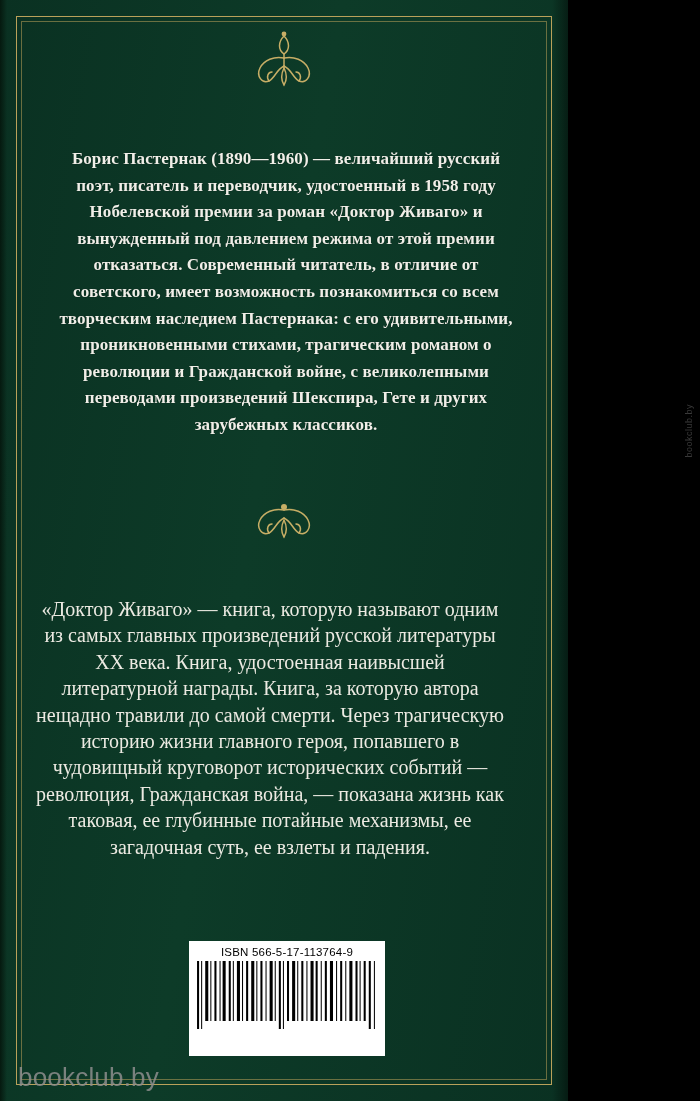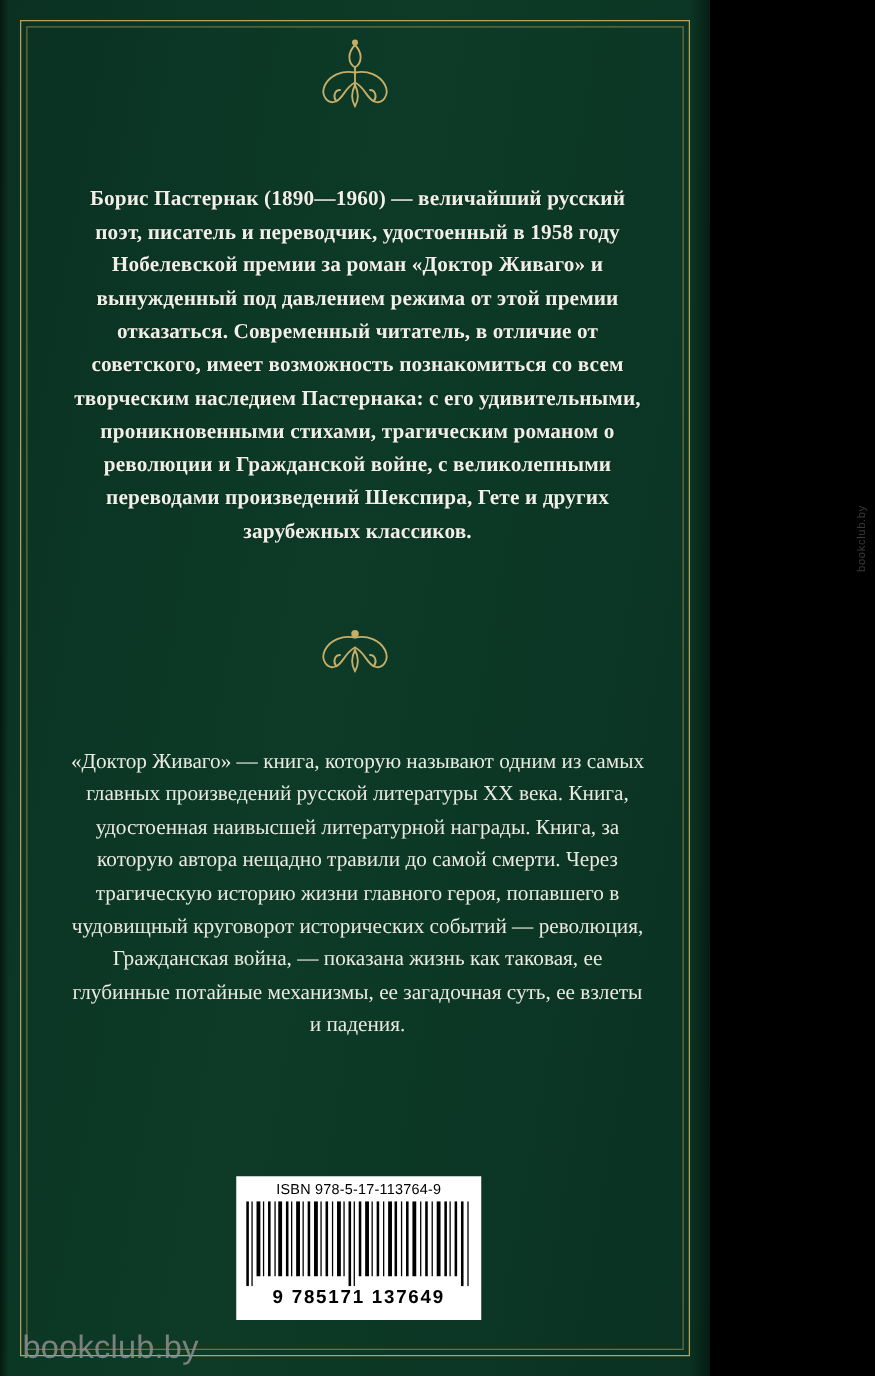--- a/index.html
+++ b/index.html
@@ -85,24 +85,24 @@
     left: 52px;
     width: 468px;
     top: 146px;
     font-size: 17px;
     line-height: 26.6px;
     font-weight: bold;
     letter-spacing: 0.1px;
     text-shadow: 0 0 1px rgba(0,0,0,0.6);
   }
   #blurb-book {
-    left: 52px;
+    left: 36px;
     width: 468px;
     top: 596px;
-    font-size: 17px;
+    font-size: 20px;
     line-height: 26.4px;
     font-weight: normal;
     color: #eceae2;
   }
 
   
   #barcode-block {
     position: absolute;
     left: 189px;
     top: 941px;
@@ -195,21 +195,21 @@
         <path d="M61 35 C64 31, 62 26, 58 26"></path>
         <path d="M46 22 C43 28, 43 34, 46 39 C49 34, 49 28, 46 22 Z"></path>
       </g>
       <circle cx="46" cy="9" r="3" fill="#c7ae66"></circle>
     </svg>
   </div>
 
   <div class="blurb" id="blurb-book">«Доктор Живаго» — книга, которую называют одним из самых главных произведений русской литературы XX века. Книга, удостоенная наивысшей литературной награды. Книга, за которую автора нещадно травили до самой смерти. Через трагическую историю жизни главного героя, попавшего в чудовищный круговорот исторических событий — революция, Гражданская война, — показана жизнь как таковая, ее глубинные потайные механизмы, ее загадочная суть, ее взлеты и падения.</div>
 
   <div id="barcode-block">
-    <div id="isbn-text">ISBN 978-5-17-113764-9</div>
+    <div id="isbn-text">ISBN 566-5-17-113764-9</div>
     <svg id="barcode-bars" viewBox="0 0 180 68" preserveAspectRatio="none">
       <g fill="#000">
         <rect x="2" y="0" width="2" height="68"></rect>
         <rect x="6" y="0" width="1" height="68"></rect>
         <rect x="10" y="0" width="3" height="60"></rect>
         <rect x="15" y="0" width="1" height="60"></rect>
         <rect x="19" y="0" width="2" height="60"></rect>
         <rect x="24" y="0" width="1" height="60"></rect>
         <rect x="27" y="0" width="3" height="60"></rect>
         <rect x="33" y="0" width="2" height="60"></rect>
@@ -239,19 +239,18 @@
         <rect x="142" y="0" width="2" height="60"></rect>
         <rect x="147" y="0" width="1" height="60"></rect>
         <rect x="151" y="0" width="3" height="60"></rect>
         <rect x="157" y="0" width="2" height="60"></rect>
         <rect x="161" y="0" width="1" height="60"></rect>
         <rect x="165" y="0" width="2" height="60"></rect>
         <rect x="170" y="0" width="2" height="68"></rect>
         <rect x="175" y="0" width="1" height="68"></rect>
       </g>
     </svg>
-    <div id="barcode-digits">9 785171 137649</div>
   </div>
 
 </div>
 
 <div id="watermark">bookclub.by</div>
 <div id="side-watermark">bookclub.by</div>
 
 </body></html>

